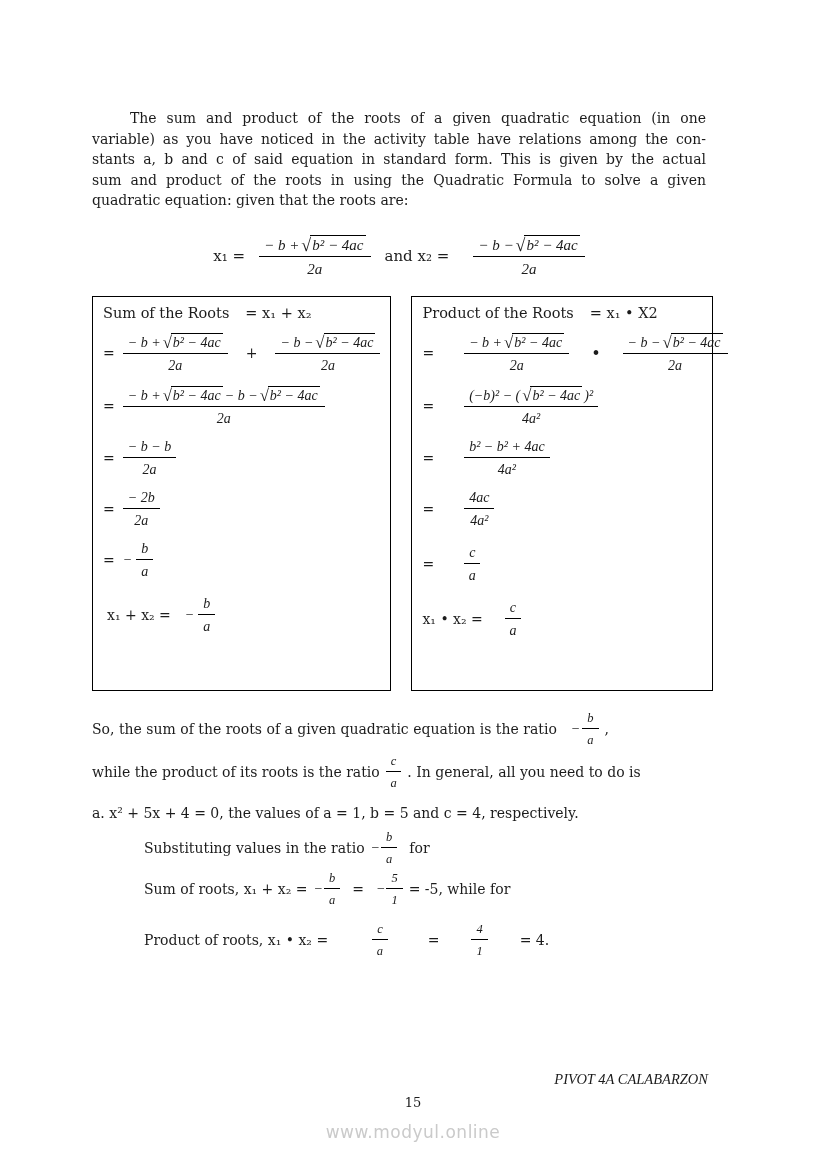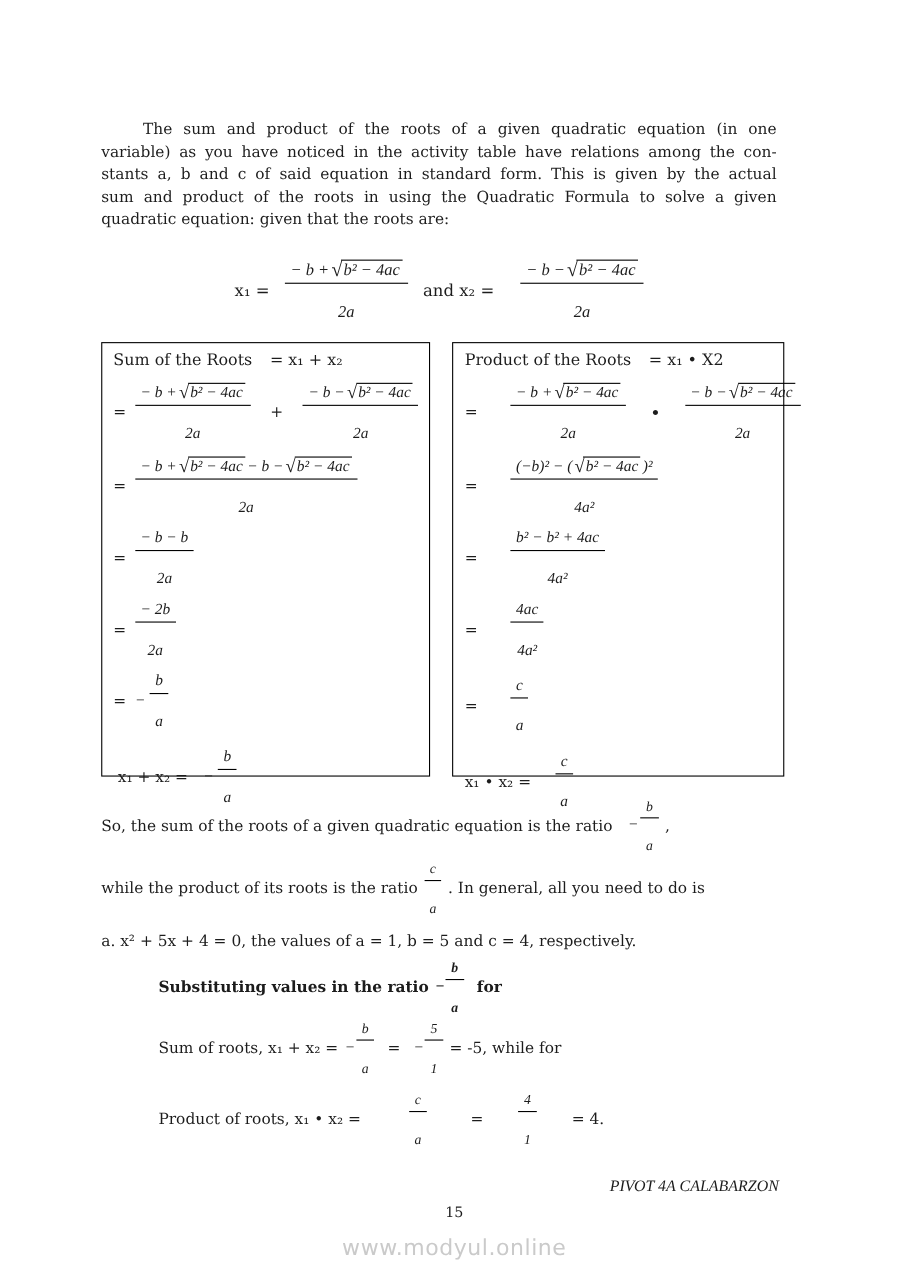--- a/index.html
+++ b/index.html
@@ -13,21 +13,21 @@
   .intro-line{font-size:14px;line-height:20.5px;text-align:justify;text-align-last:justify;}
   .intro-line.indent{padding-left:38px;}
   .intro-line.last{text-align-last:left;}
 
   
   .math{font-family:"Liberation Serif", serif;font-style:italic;}
   .frac{display:inline-flex;flex-direction:column;align-items:center;vertical-align:middle;
         font-family:"Liberation Serif", serif;font-style:italic;}
   .frac .num{display:inline-flex;align-items:baseline;border-bottom:1.3px solid #000;
              padding:0 5px 2px 5px;white-space:nowrap;gap:2px;}
-  .frac .den{padding-top:18px;white-space:nowrap;}
+  .frac .den{padding-top:4px;white-space:nowrap;}
   .sqrt{display:inline-flex;align-items:baseline;}
   .sqrt-sym{font-style:normal;font-size:1.2em;line-height:1;margin-right:-1px;position:relative;top:1px;}
   .rad{border-top:1.3px solid #000;padding:1px 2px 0 2px;white-space:nowrap;}
   .eqsign{font-style:normal;font-family:"DejaVu Serif", serif;}
 
   
   .roots-row{margin-top:24px;display:flex;align-items:center;justify-content:center;
              font-size:15px;gap:14px;}
   .roots-row .lbl{font-family:"DejaVu Serif", serif;}
 
@@ -47,30 +47,30 @@
   
   .flexline{display:flex;align-items:center;font-size:14px;gap:6px;}
   .plainline{font-size:14px;line-height:21px;}
   .just{text-align:justify;text-align-last:justify;}
   .frac.small{font-size:12.5px;}
   .so-line{margin-top:20px;}
   .while-line{margin-top:6px;}
   .write-block{margin-top:14px;}
   .item-a{margin-top:12px;}
   .indent2{padding-left:52px;}
-  .subst-line{margin-top:6px;font-weight:bold;}
+  .subst-line{margin-top:6px;}
   .sumroots-line{margin-top:4px;}
   .prodroots-line{margin-top:14px;gap:32px;}
 
   
   .credit{position:absolute;top:1071px;right:118px;font-family:"Liberation Serif", serif;
           font-style:italic;font-size:14.5px;text-align:right;}
   .page-num{position:absolute;top:1095px;left:0;width:100%;text-align:center;font-size:13px;}
   .watermark{position:absolute;top:1122px;left:0;width:100%;text-align:center;
-             font-family:"DejaVu Sans", sans-serif;font-size:20px;color:#cacaca;letter-spacing:0.5px;}
+             font-family:"DejaVu Sans", sans-serif;font-size:17px;color:#cacaca;letter-spacing:0.5px;}
 </style>
 </head>
 <body>
 
 <div class="content">
 
   <div>
     <div class="intro-line indent">The sum and product of the roots of a given quadratic equation (in one</div>
     <div class="intro-line">variable) as you have noticed in the activity table have relations among the con-</div>
     <div class="intro-line">stants a, b and c of said equation in standard form. This is given by the actual</div>

